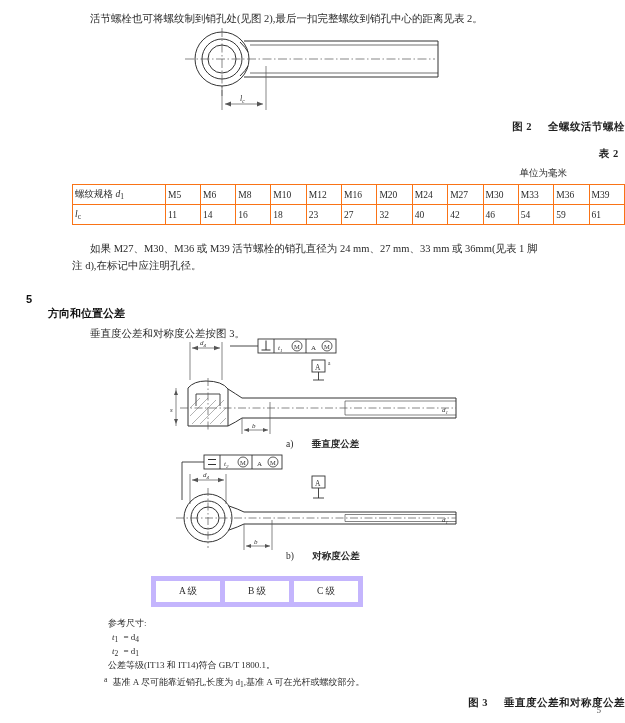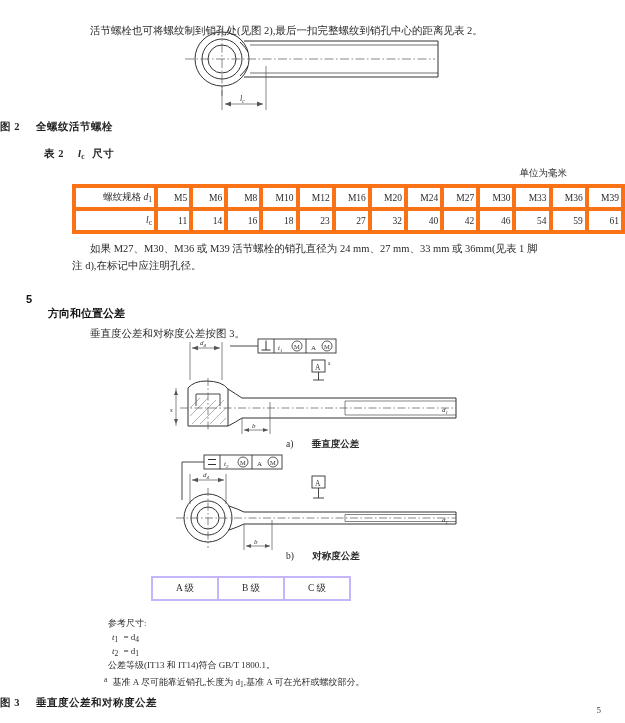--- a/index.html
+++ b/index.html
@@ -30,21 +30,21 @@
   }
   .para {
     position: absolute;
     font-size: 10.5px;
     line-height: 18px;
     color: #2b2b2b;
     text-align: justify;
   }
   .center {
     position: absolute;
-    text-align: left;
+    text-align: right;
     width: 100%;
     left: 0;
   }
   .cap {
     font-size: 10.5px;
     font-weight: bold;
     letter-spacing: 0.5px;
     color: #1f1f1f;
   }
   .sec-head {
@@ -64,41 +64,41 @@
   i.v { font-family: "Liberation Serif", serif; font-style: italic; }
 
   
   table.t2 {
     position: absolute;
     border-collapse: collapse;
     font-size: 9.5px;
     color: #2b2b2b;
   }
   table.t2 td {
-    border: 4px solid #f97316;
-    text-align: right;
+    border: 1px solid #f97316;
+    text-align: left;
     vertical-align: middle;
     height: 19px;
     padding: 0 2px;
   }
   table.t2 td.lab {
     width: 92px;
     font-size: 9.5px;
   }
   table.t2 td.val { width: 31px; }
 
   
   table.tg {
     position: absolute;
     border-collapse: collapse;
     font-size: 9.5px;
     color: #2b2b2b;
   }
   table.tg td {
-    border: 2px solid #c4b5fd;
+    border: 5px solid #c4b5fd;
     text-align: center;
     vertical-align: middle;
     height: 19px;
     width: 62px;
   }
   table.tg td.rowlab {
     width: 44px;
     border-left: none;
     border-top: none;
   }
@@ -124,21 +124,21 @@
     position: absolute;
     font-size: 9px;
     color: #444;
   }
 </style>
 </head>
 <body>
 
 <div class="page">
 
-  <div class="para" style="left:90px; top:22px; width:470px;">活节螺栓也可将螺纹制到销孔处(见图 2),最后一扣完整螺纹到销孔中心的距离见表 2。</div>
+  <div class="para" style="left:90px; top:10px; width:470px;">活节螺栓也可将螺纹制到销孔处(见图 2),最后一扣完整螺纹到销孔中心的距离见表 2。</div>
 
   <div class="draw" style="left:180px; top:26px;">
     <svg width="260" height="90" viewBox="0 0 260 90" xmlns="http://www.w3.org/2000/svg">
       <g stroke="#333" fill="none" stroke-width="1">
 
         <circle cx="42" cy="33" r="27"></circle>
 
         <circle cx="42" cy="33" r="20"></circle>
 
         <circle cx="42" cy="33" r="14"></circle>

